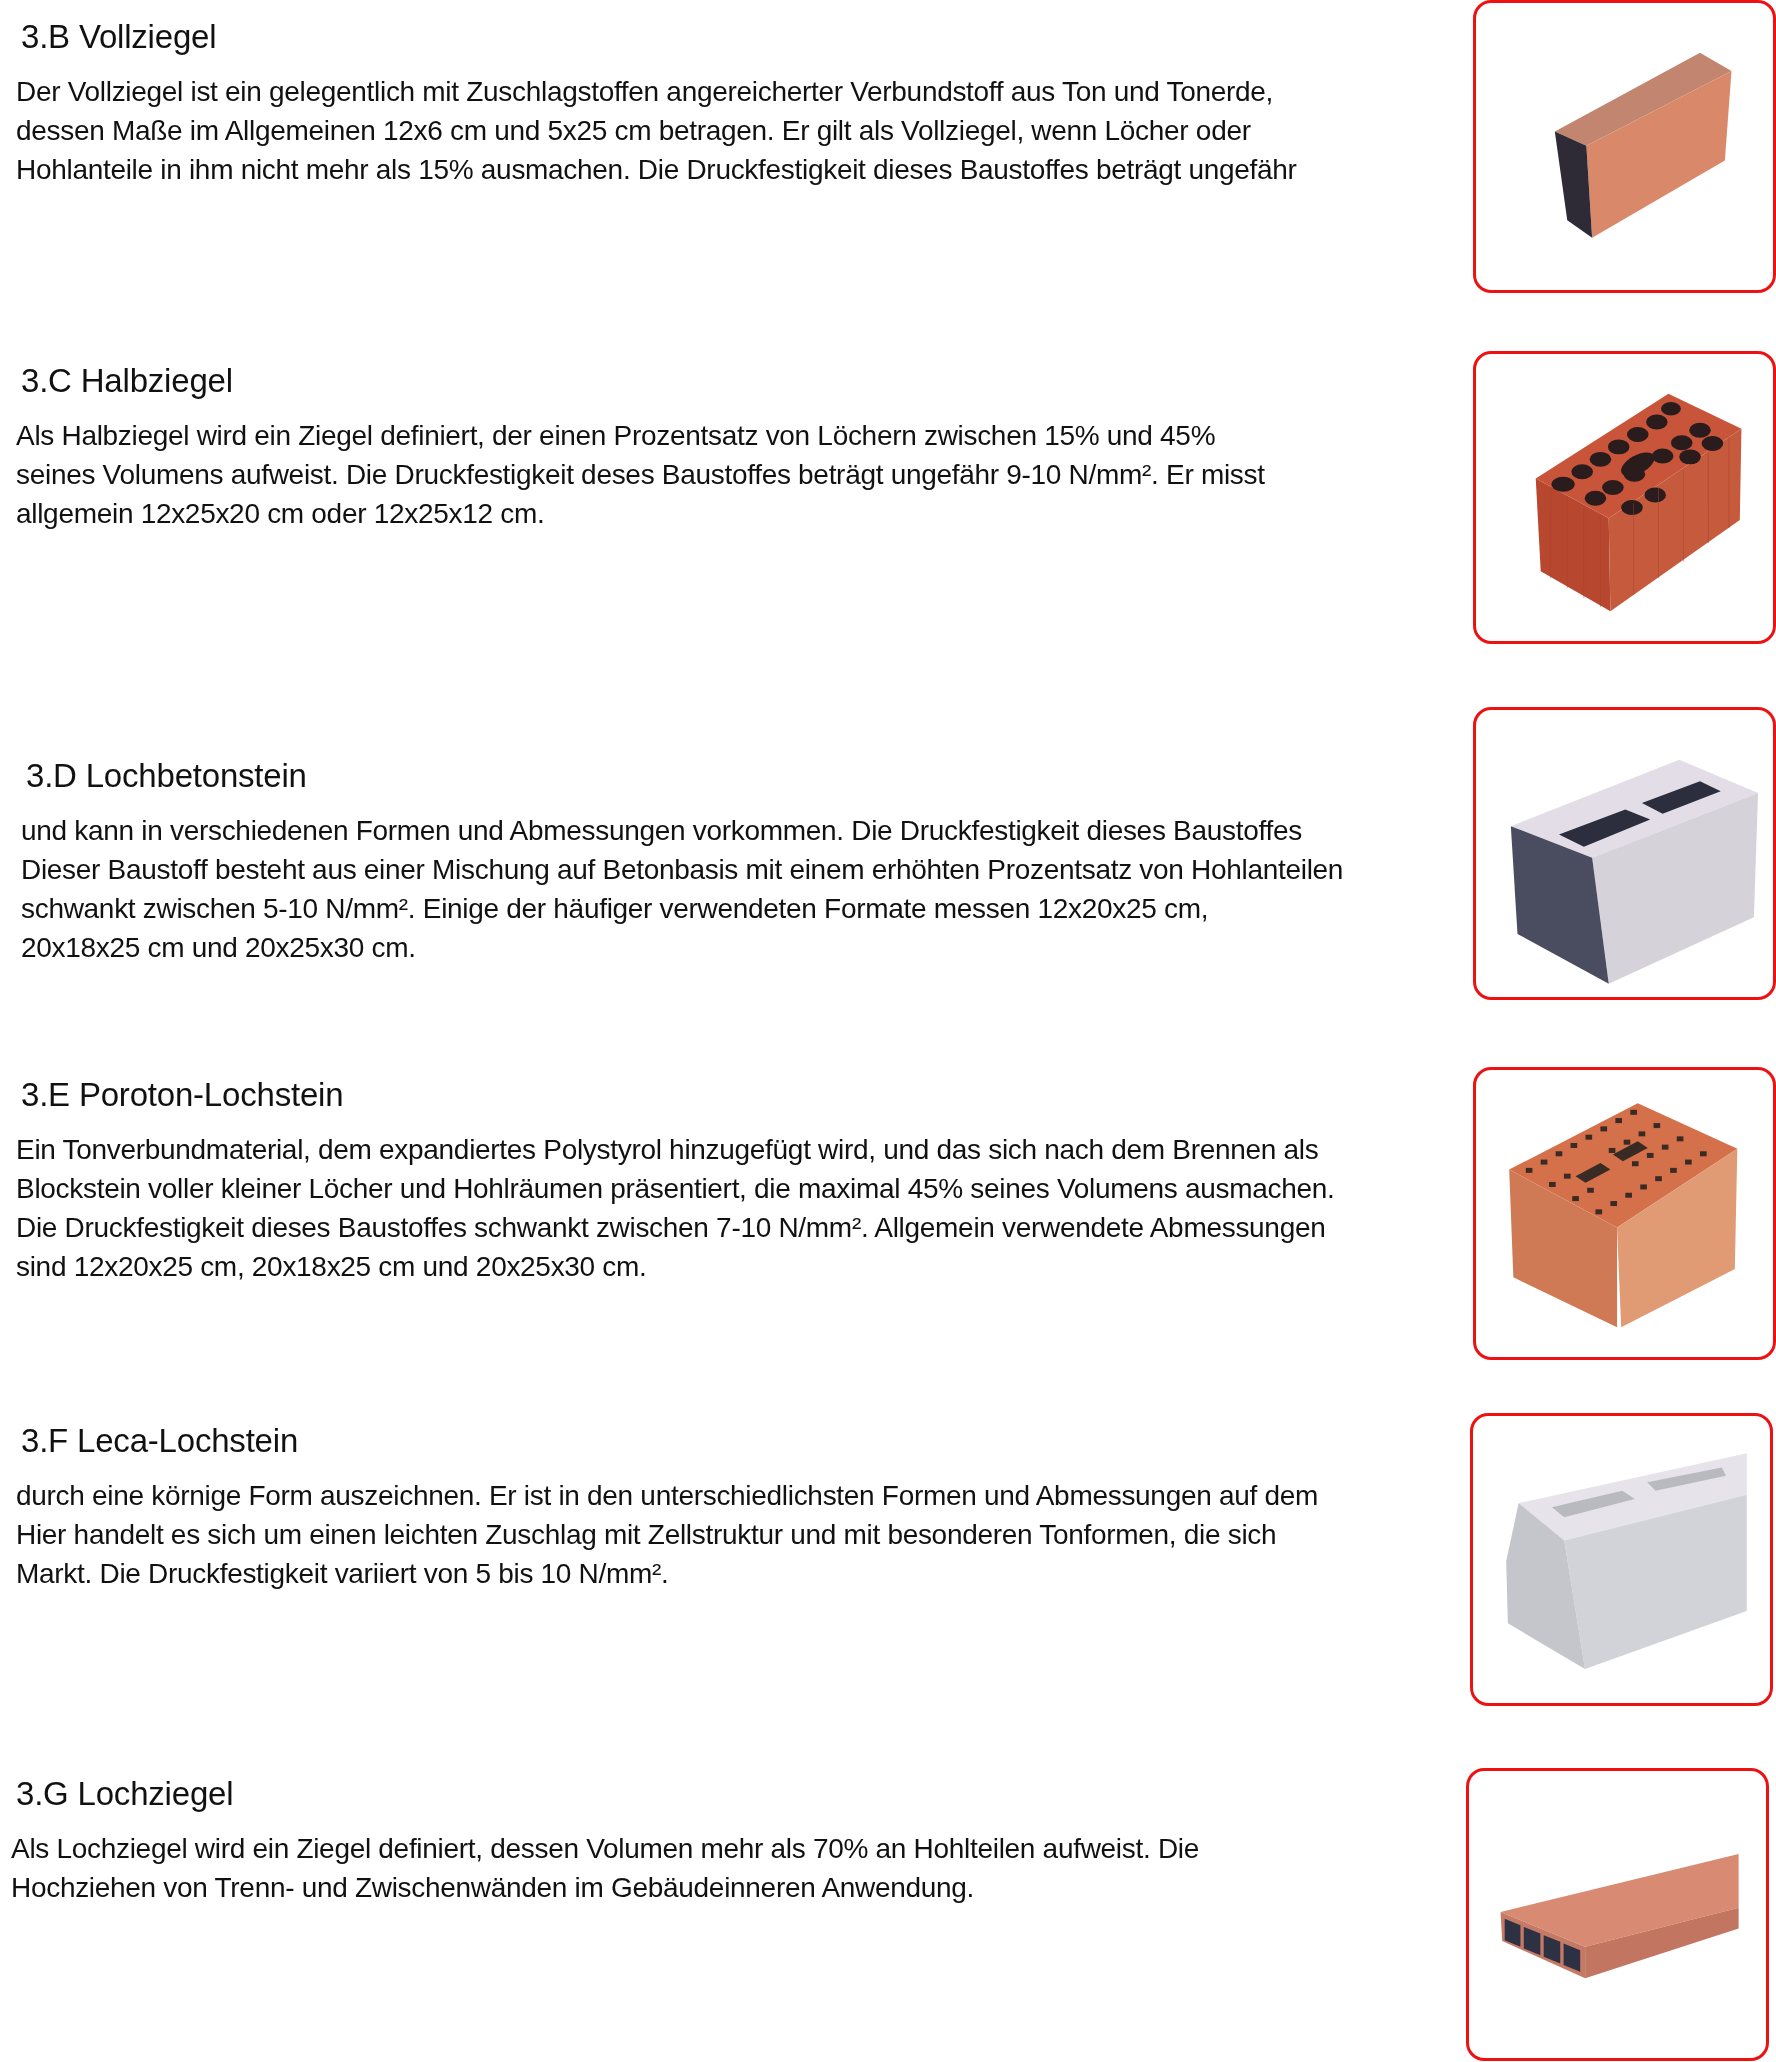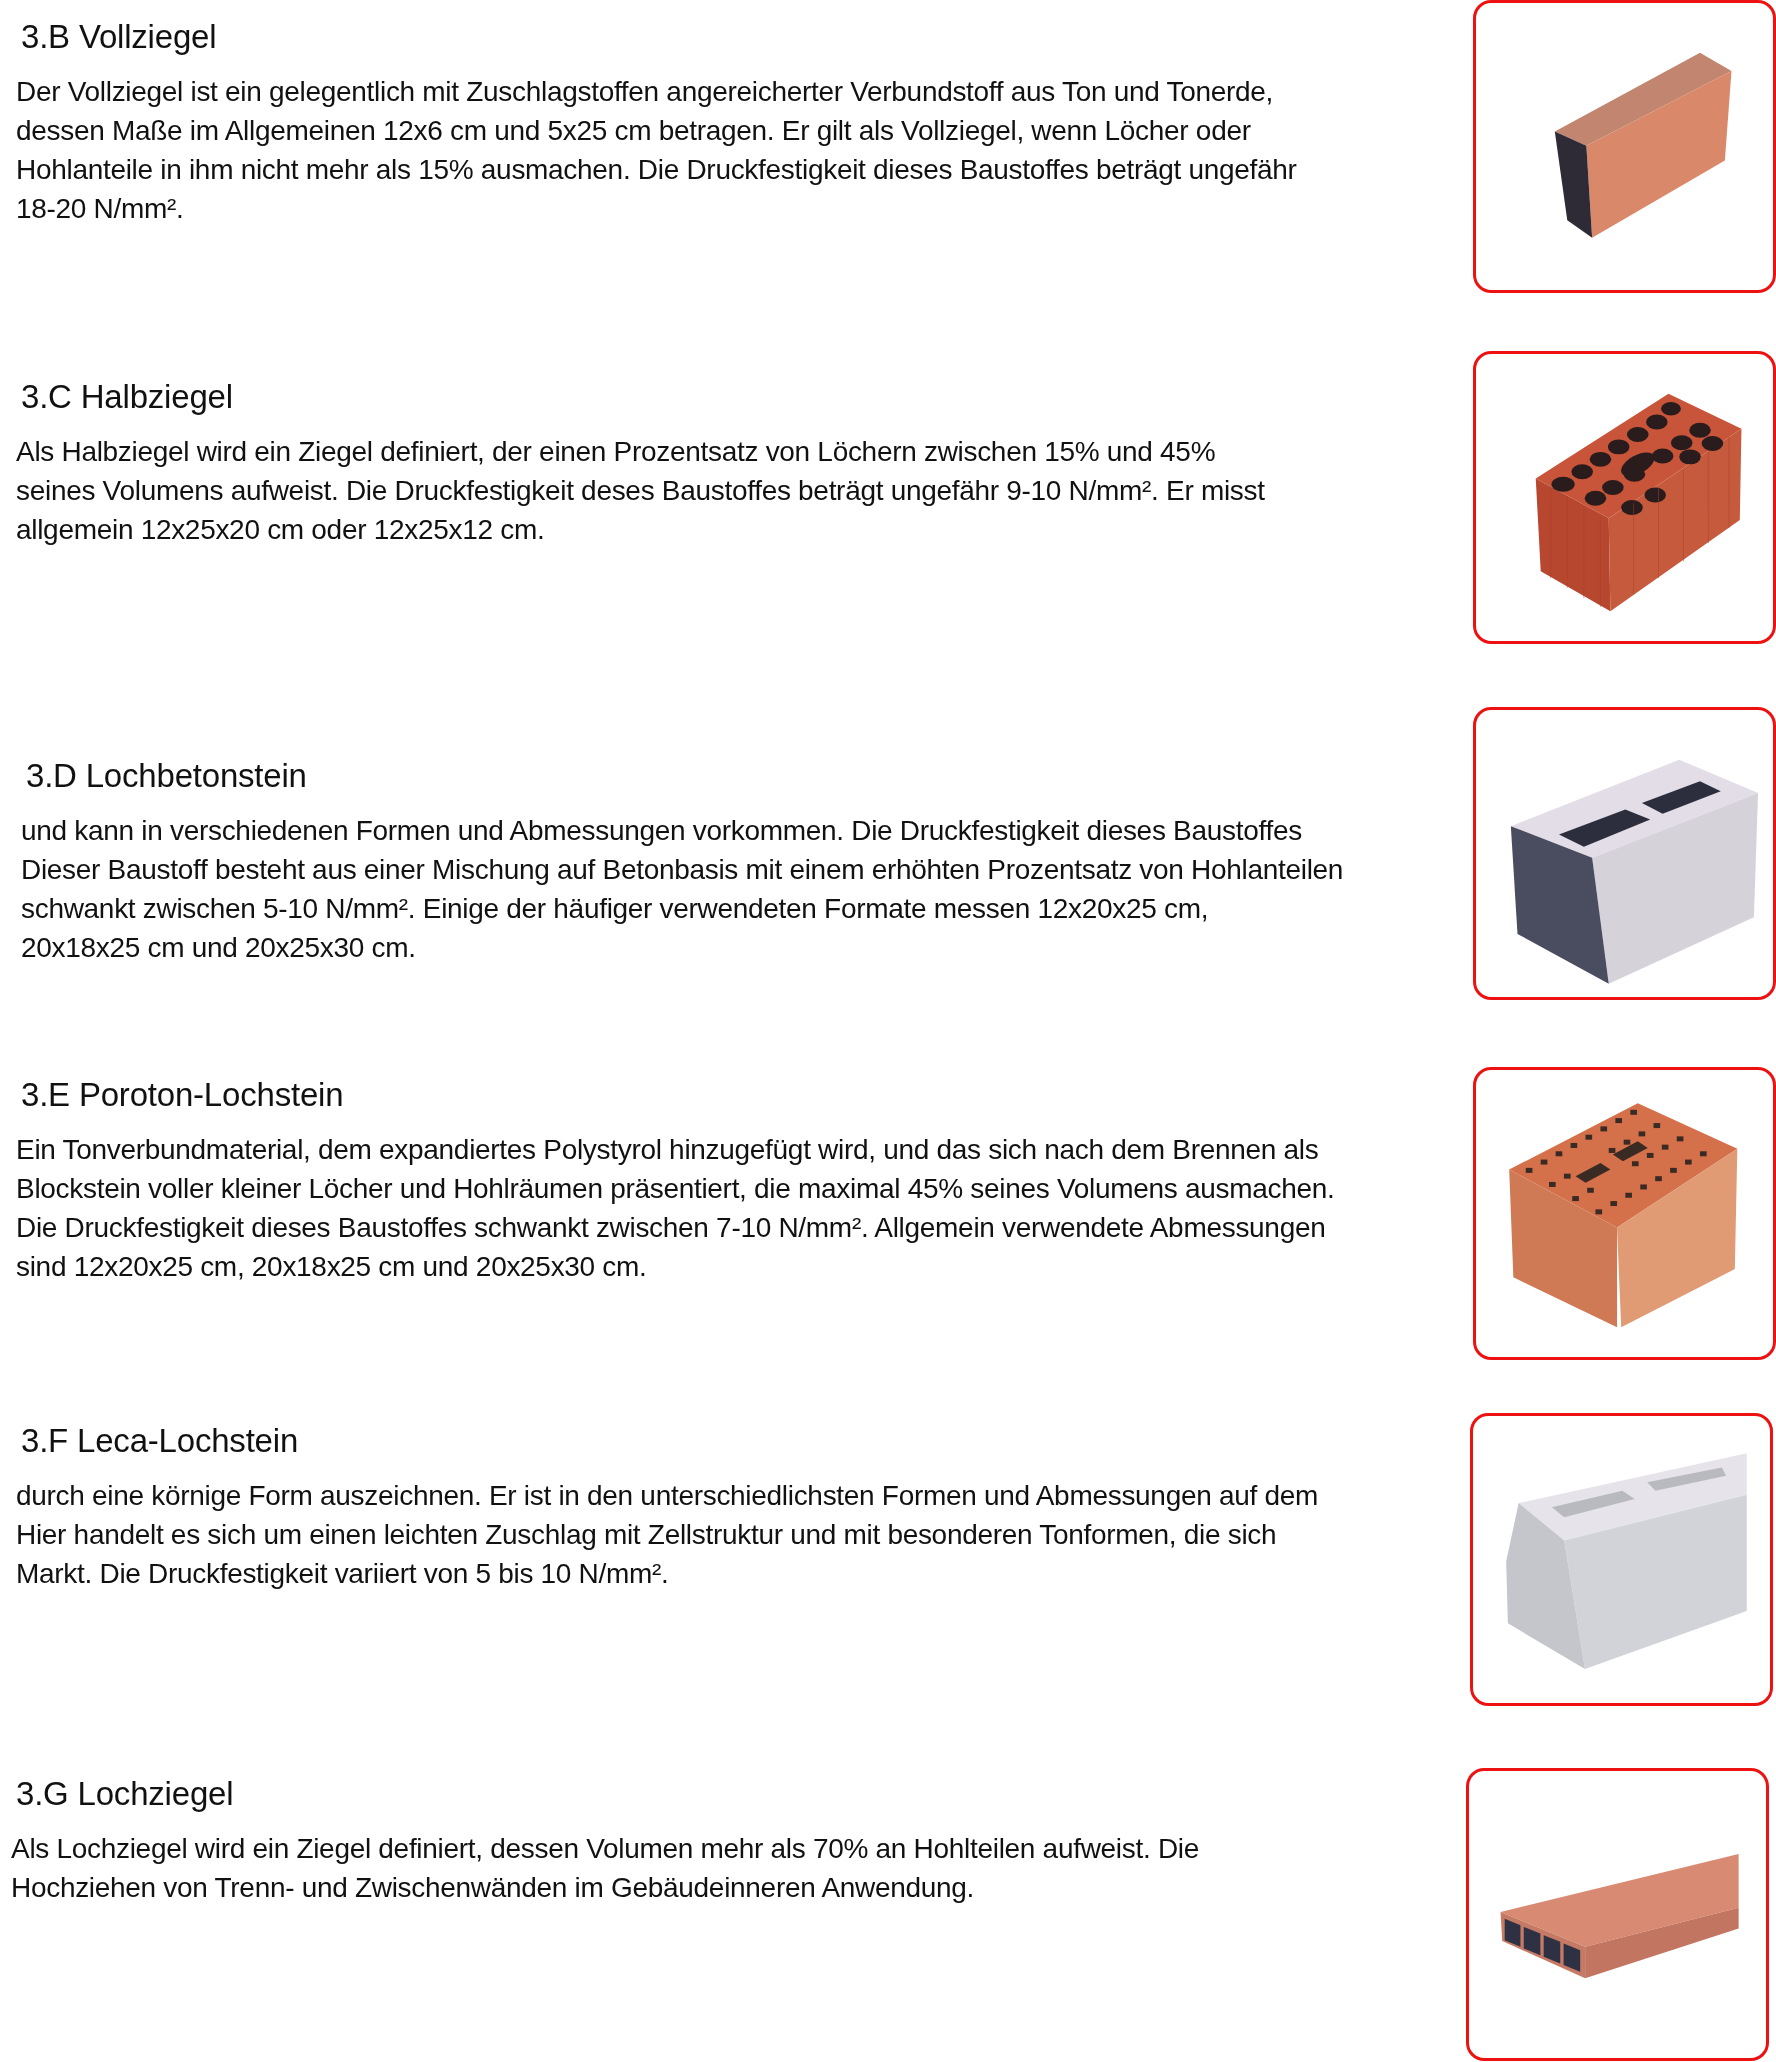--- a/index.html
+++ b/index.html
@@ -16,32 +16,31 @@
 </style>
 </head>
 <body>
 
 <div class="section" style="top:1.7px; left:5px;">
   <h2 class="heading">3.B Vollziegel</h2>
   <p class="body">
     <span class="line">Der Vollziegel ist ein gelegentlich mit Zuschlagstoffen angereicherter Verbundstoff aus Ton und Tonerde,</span>
     <span class="line">dessen Maße im Allgemeinen 12x6 cm und 5x25 cm betragen. Er gilt als Vollziegel, wenn Löcher oder</span>
     <span class="line">Hohlanteile in ihm nicht mehr als 15% ausmachen. Die Druckfestigkeit dieses Baustoffes beträgt ungefähr</span>
-    <span class="line">18-20 N/mm².</span>
   </p>
 </div>
 <div class="frame" style="left:1473px; top:0px;">
   <svg viewBox="0 0 358 346">
     <polygon points="95,155 270,60 308,82 133,172" fill="#c28670"></polygon>
     <polygon points="133,172 308,82 300,190 140,283" fill="#d9896a"></polygon>
     <polygon points="95,155 133,172 140,283 110,262" fill="#2e2a36"></polygon>
   </svg>
 </div>
 
-<div class="section" style="top:362px; left:5px;">
+<div class="section" style="top:346px; left:5px;">
   <h2 class="heading">3.C Halbziegel</h2>
   <p class="body">
     <span class="line">Als Halbziegel wird ein Ziegel definiert, der einen Prozentsatz von Löchern zwischen 15% und 45%</span>
     <span class="line">seines Volumens aufweist. Die Druckfestigkeit deses Baustoffes beträgt ungefähr 9-10 N/mm². Er misst</span>
     <span class="line">allgemein 12x25x20 cm oder 12x25x12 cm.</span>
   </p>
 </div>
 <div class="frame" style="left:1473px; top:351px;">
   <svg viewBox="0 0 358 346">
     <polygon points="72,150 232,48 320,90 160,198" fill="#c8553a"></polygon>

